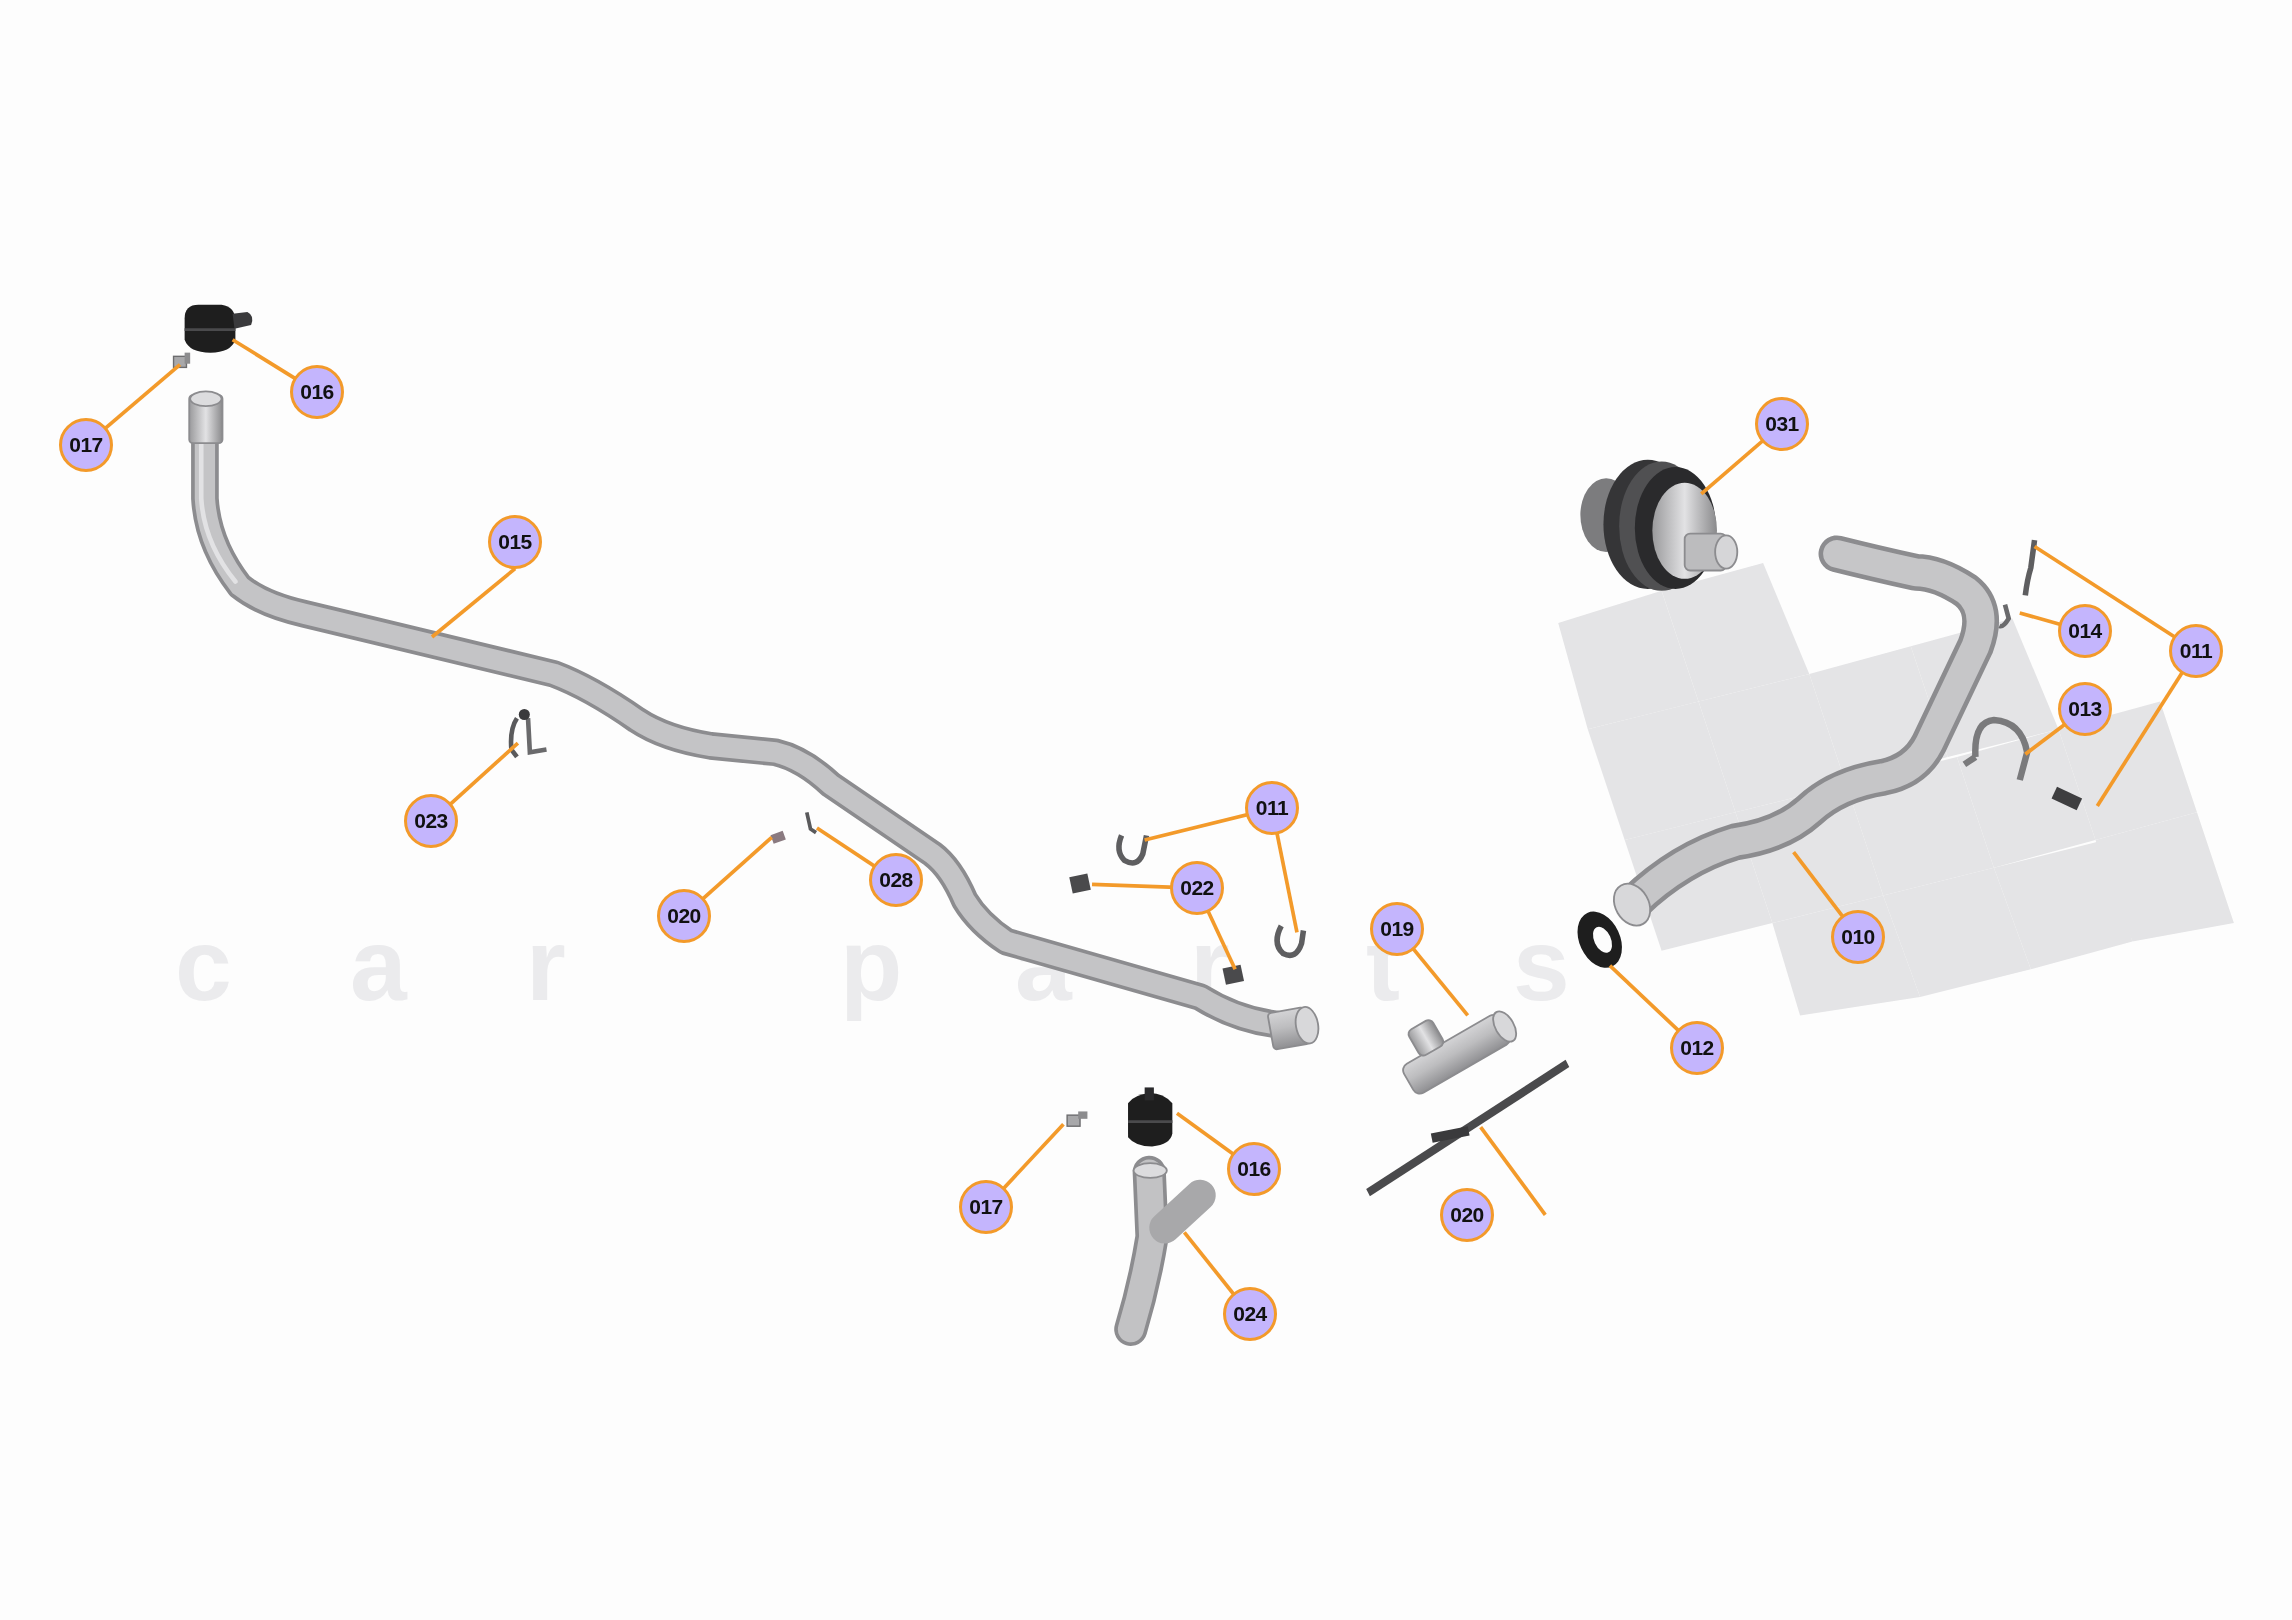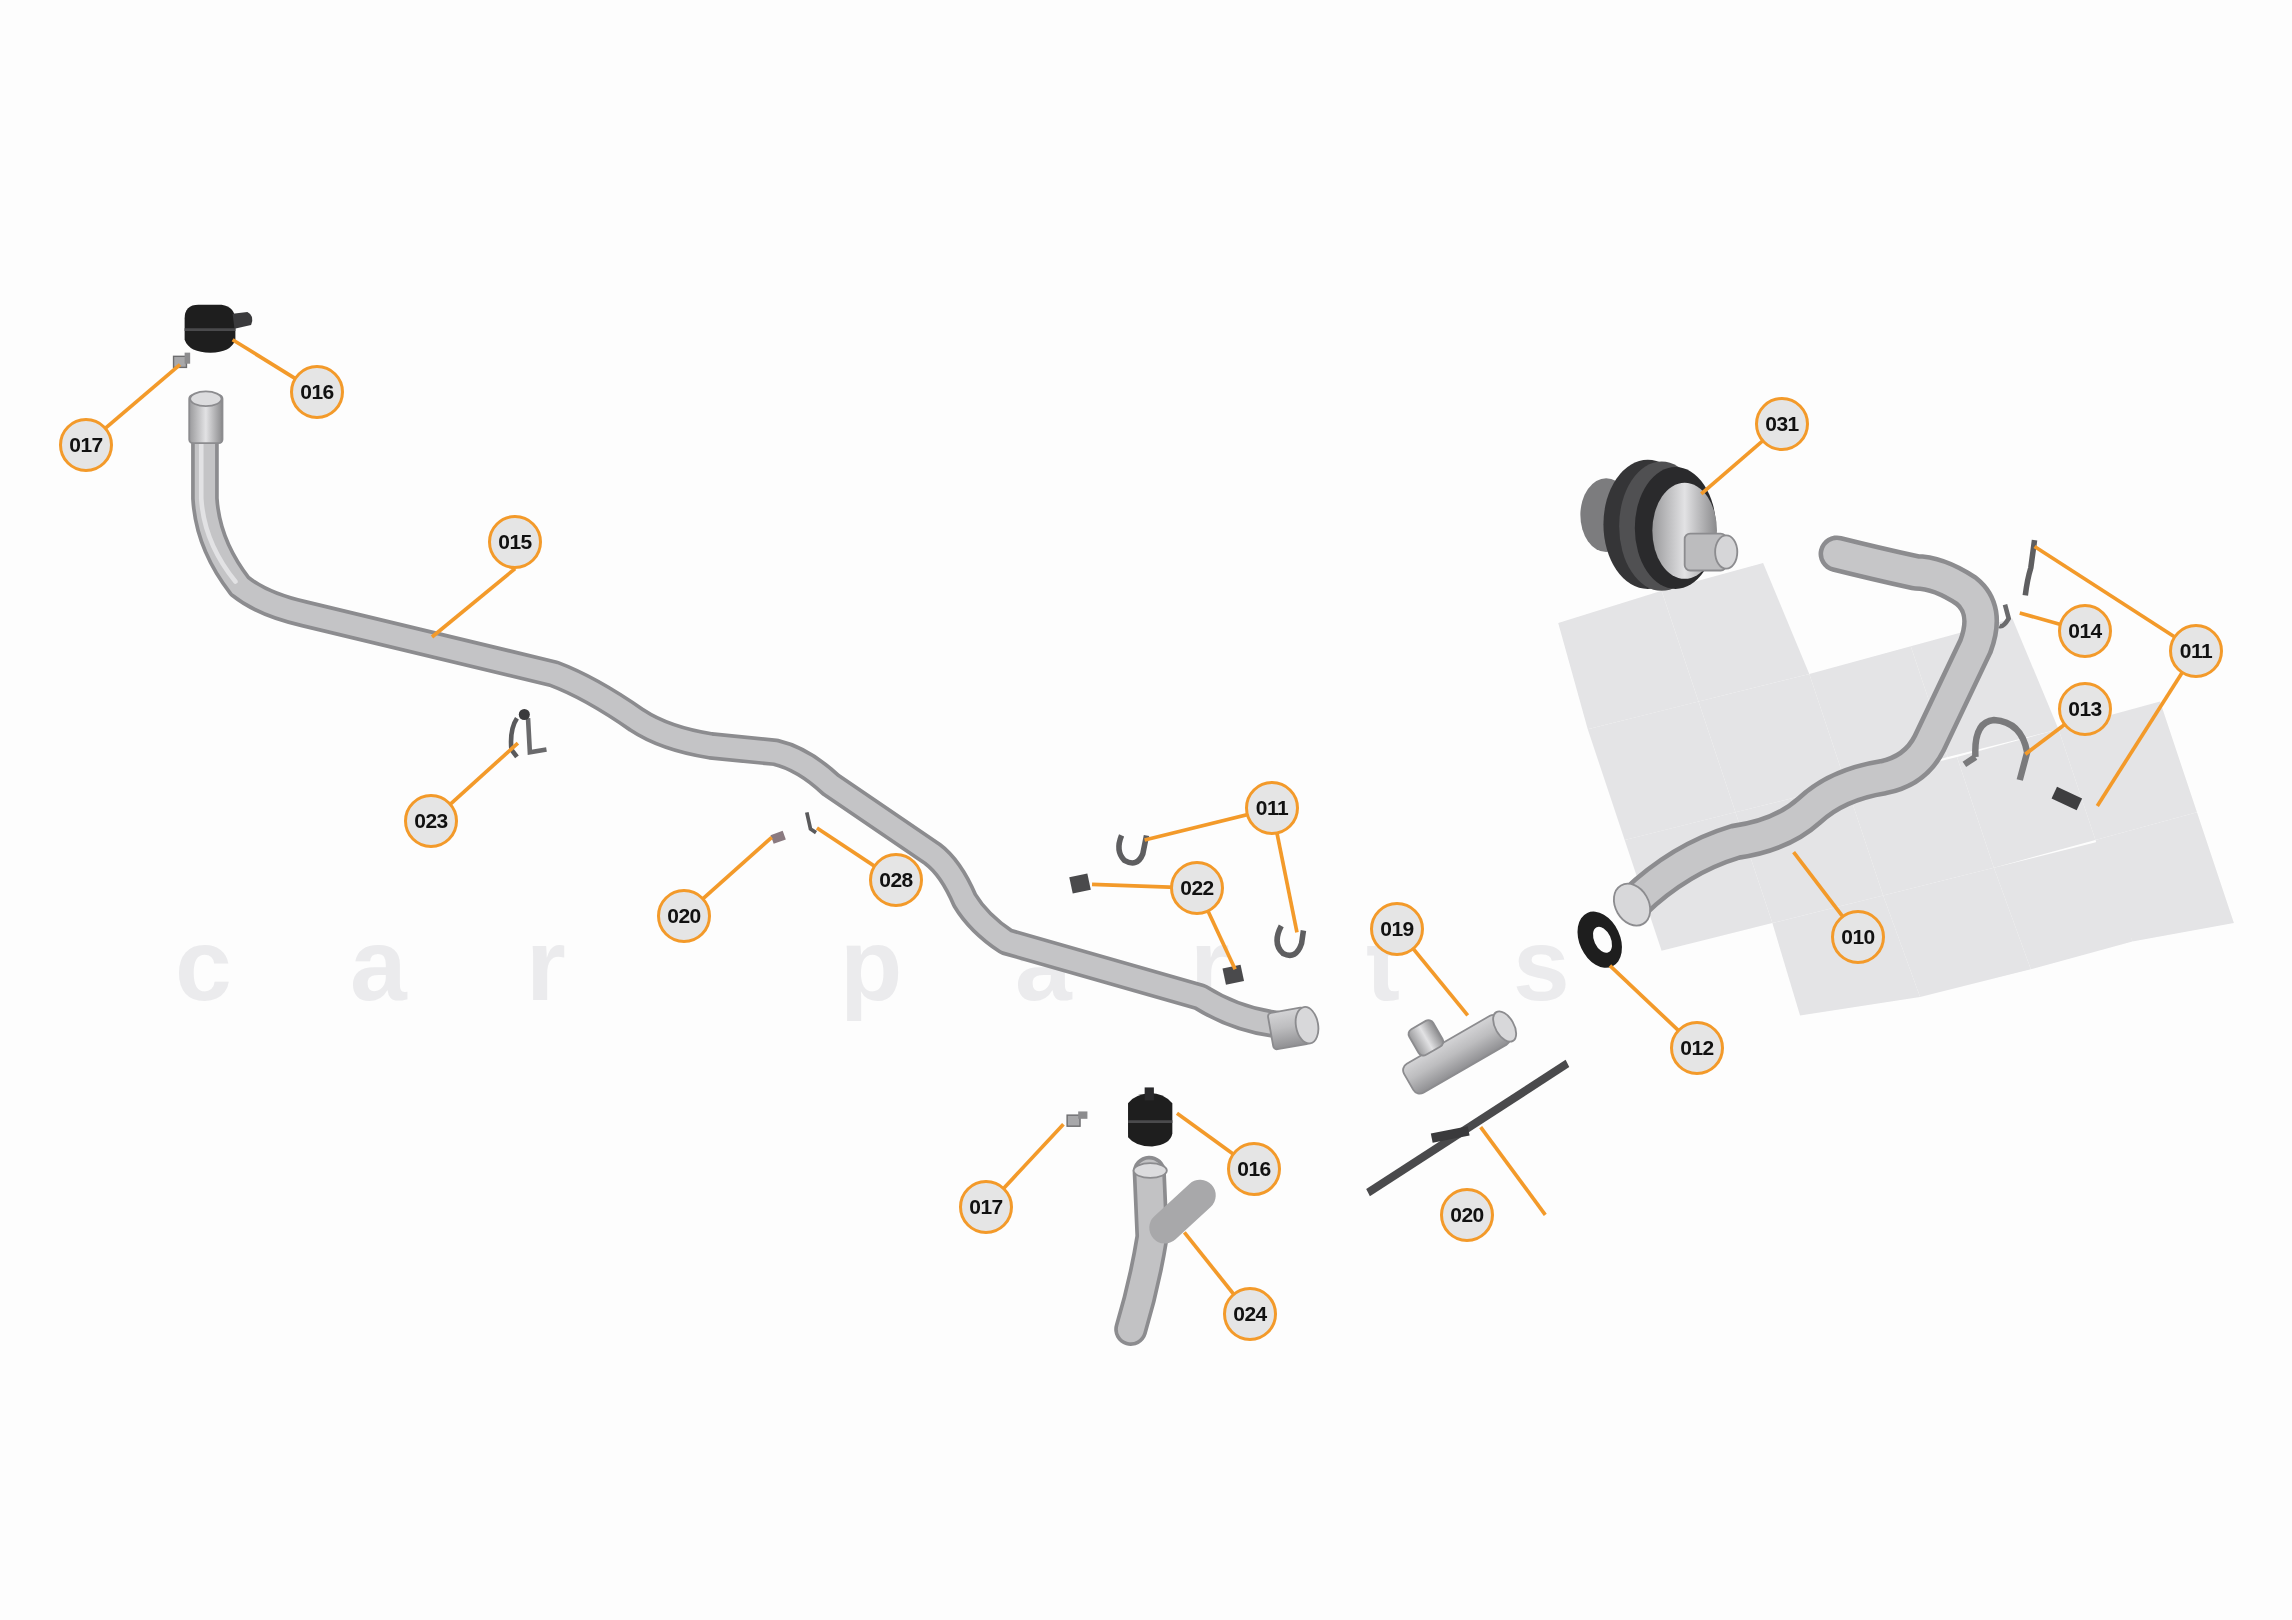--- a/index.html
+++ b/index.html
@@ -1,19 +1,19 @@
 <!DOCTYPE html>
 <html style="font-size:14.8px"><head>
   <meta charset="utf-8">
   <style>
     html, body { margin: 0; padding: 0; background: #fdfdfd; }
     body { width: 2293px; height: 1621px; position: relative; overflow: hidden; font-family: "Liberation Sans", sans-serif; }
     #canvas { position: absolute; left: 0; top: 0; width: 2293px; height: 1621px; }
     .callout-label { position: absolute; width: 54px; height: 54px; margin-left: -27px; margin-top: -27px;
-      border: 3.7px solid #f39a2a; border-radius: 50%; background: #e5e5e5; box-sizing: border-box;
+      border: 3.7px solid #f39a2a; border-radius: 50%; background: #c4b5fd; box-sizing: border-box;
       display: flex; align-items: center; justify-content: center;
       font-family: "Liberation Sans", sans-serif; font-weight: bold; font-size: 21px; color: #111;
       letter-spacing: -0.5px; cursor: pointer; }
     .wm-main { position: absolute; left: 166px; top: 563px; font-family: "Liberation Sans", sans-serif;
       font-size: 305px; font-weight: bold; color: #f9d9dd; letter-spacing: 1.8px; line-height: 1; opacity: 0.9; }
     .wm-sub { position: absolute; left: 175px; top: 914px; font-family: "Liberation Sans", sans-serif;
       font-size: 102px; font-weight: bold; color: #ebebed; line-height: 1; }
     .wm-sub span { position: absolute; top: 0; }
   </style>
 </head>

